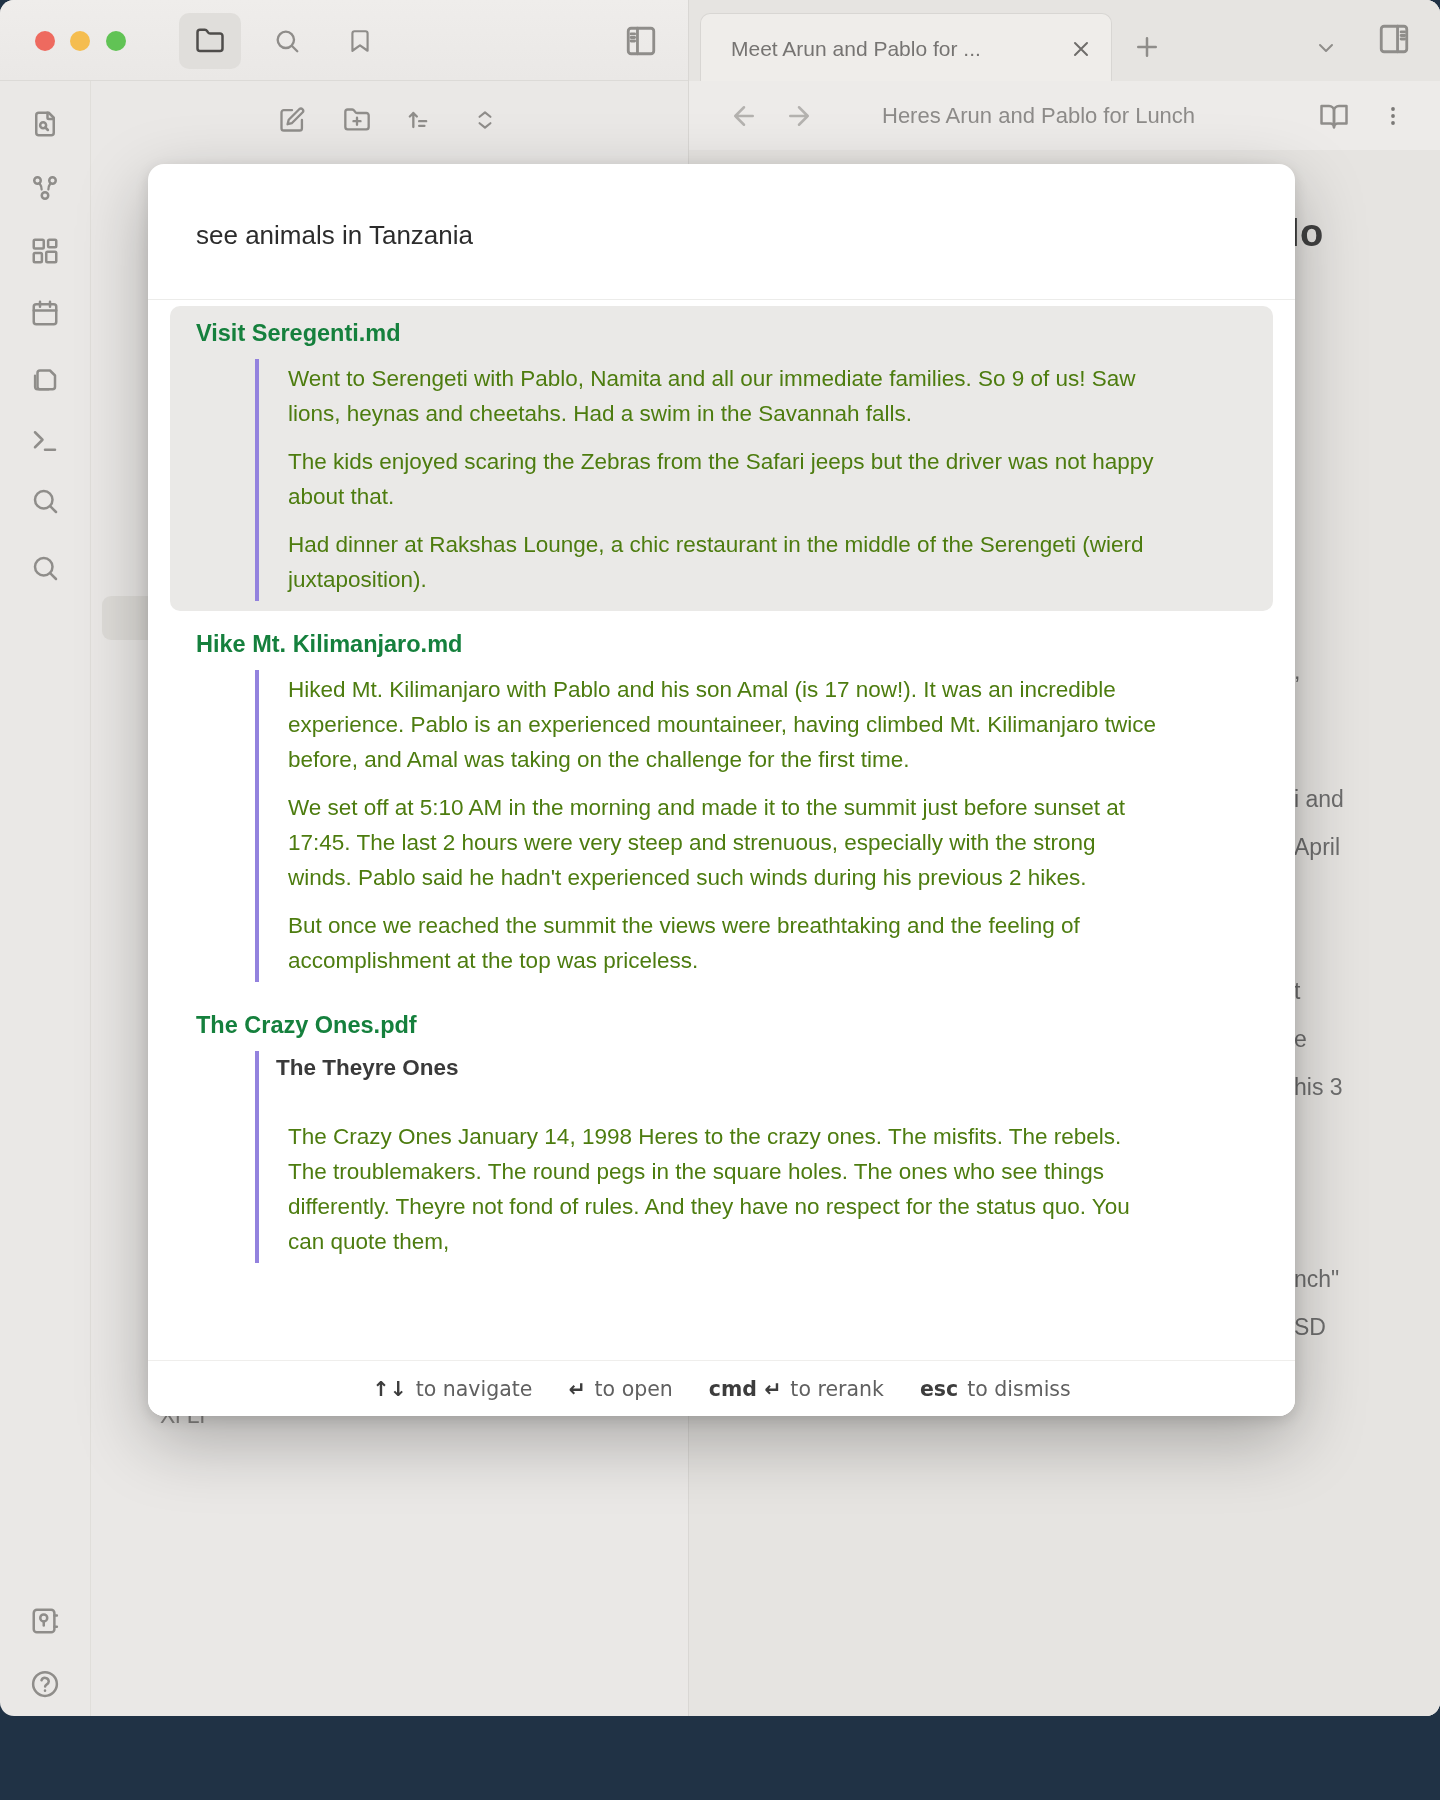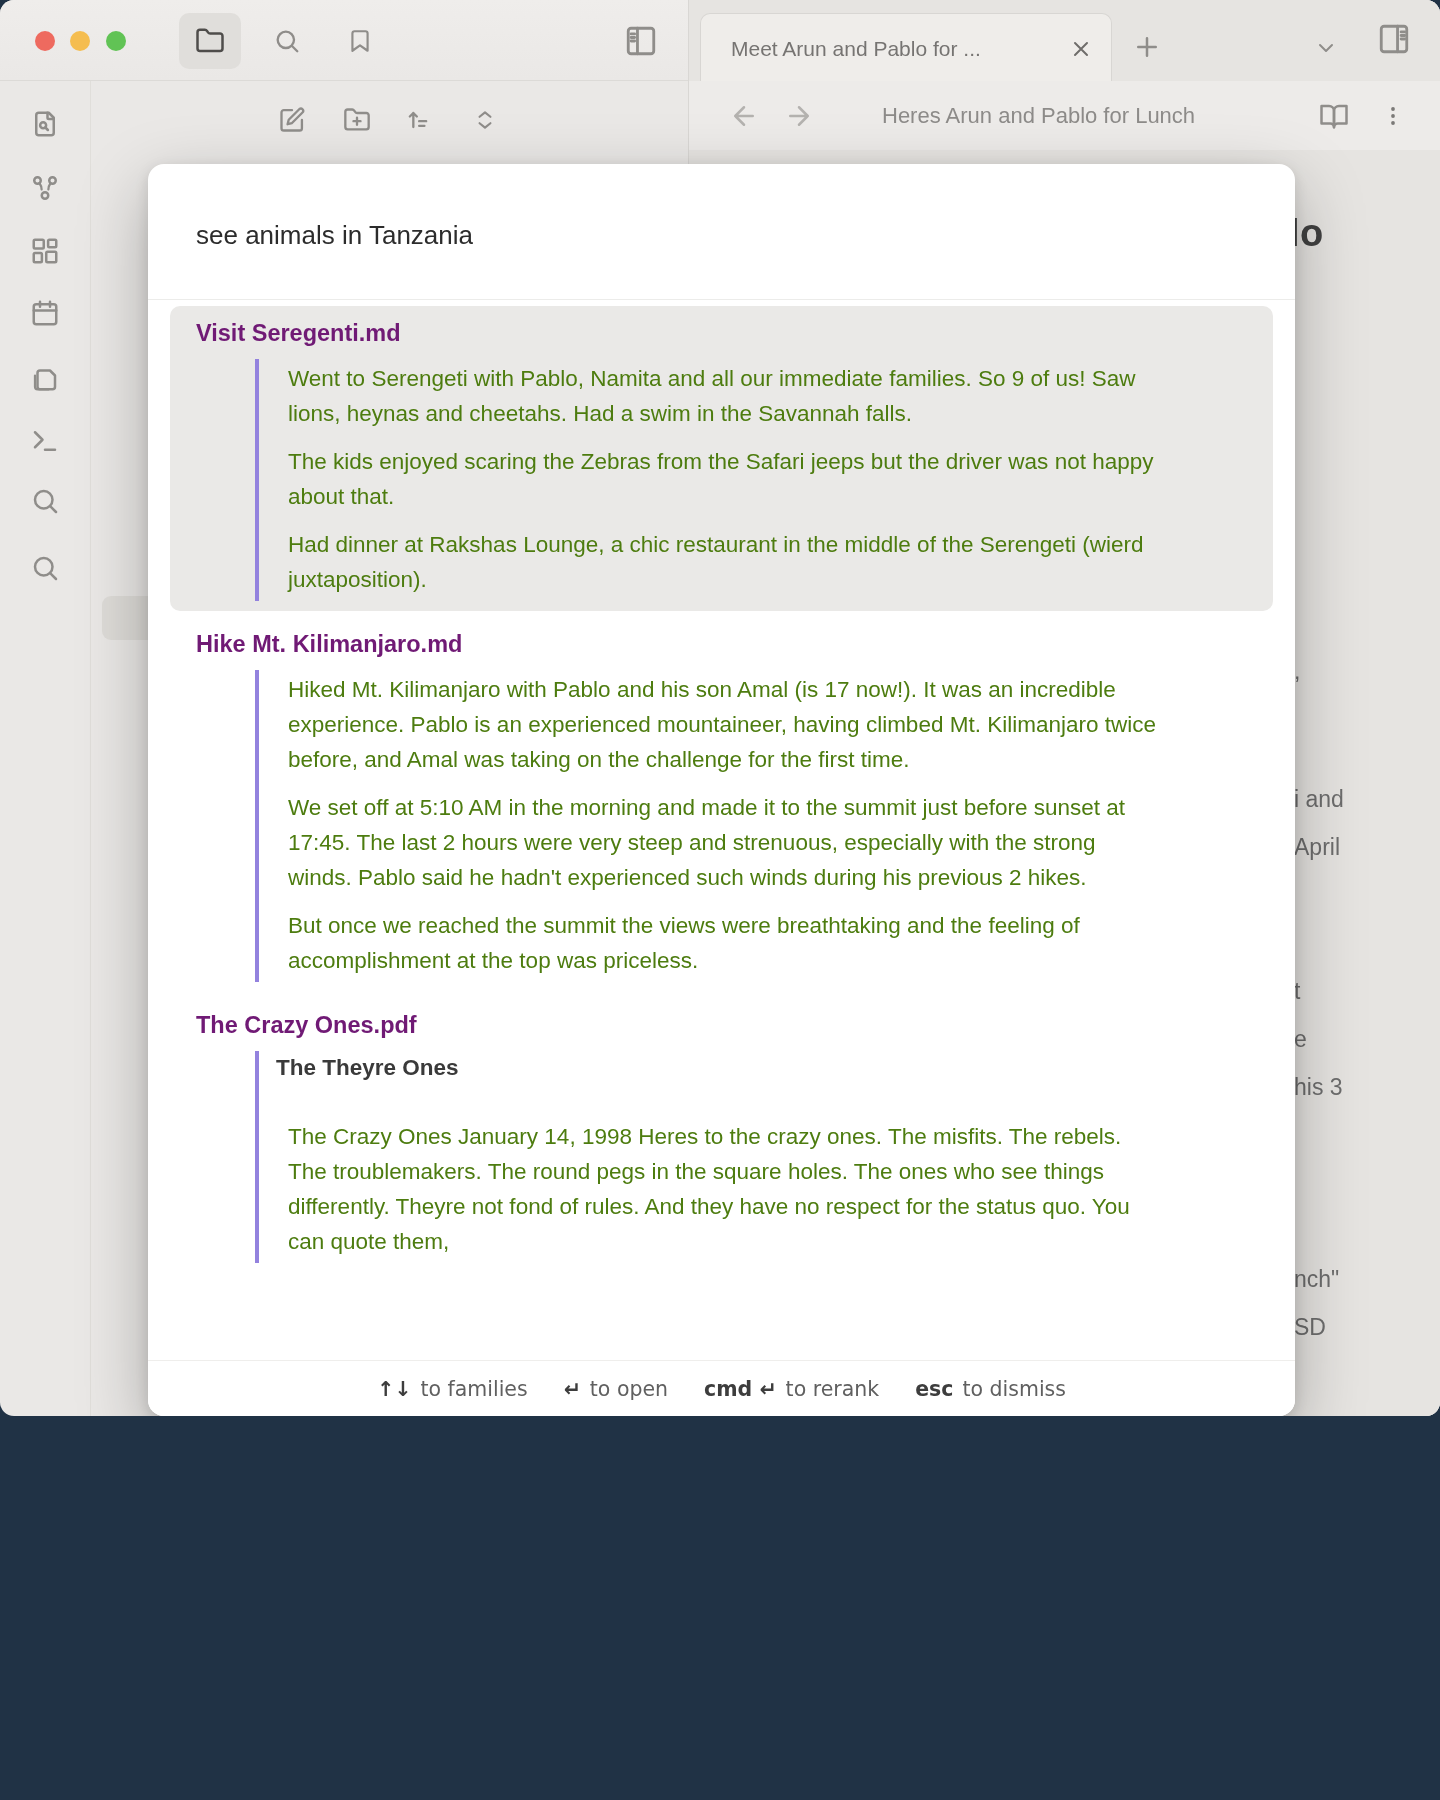--- a/index.html
+++ b/index.html
@@ -4,21 +4,21 @@
 <style>
   html,body{margin:0;padding:0;}
   body{
     width:1440px;height:1800px;
     background:#203245;
     font-family:"Liberation Sans","DejaVu Sans",sans-serif;
     overflow:hidden;
     -webkit-font-smoothing:antialiased;
   }
   #window{
-    position:relative;width:1440px;height:1416px;
+    position:relative;width:1440px;height:1716px;
     background:#eae8e6;border-radius:14px;overflow:hidden;
   }
   svg.ic{display:block;stroke:#8f8d8a;fill:none;stroke-width:2;stroke-linecap:round;stroke-linejoin:round;}
 
   
   #titlebar{position:absolute;left:0;top:0;width:688px;height:80px;background:linear-gradient(#efedeb,#eae8e6);}
   #div-h-left{position:absolute;left:0;top:80px;width:688px;height:1px;background:#dcdad7;}
   #div-v-ribbon{position:absolute;left:90px;top:81px;width:1px;height:1719px;background:#e0deda;}
   #div-v-pane{position:absolute;left:688px;top:0;width:1px;height:1800px;background:#d9d7d4;}
   #rightpane{position:absolute;left:689px;top:0;width:751px;height:1800px;background:#ebe9e7;}
@@ -90,21 +90,21 @@
     box-shadow:0 24px 70px rgba(0,0,0,.28),0 4px 14px rgba(0,0,0,.12);
   }
   #modal-input-row{position:absolute;left:0;top:6px;right:0;height:129px;border-bottom:1px solid #ececea;border-radius:16px 16px 0 0;}
   #modal-input{
     position:absolute;left:48px;top:30px;width:1000px;height:70px;
     border:none;outline:none;font-family:inherit;font-size:26px;color:#2c2c2c;background:transparent;padding:0;
   }
   #modal-results{position:absolute;left:0;top:130px;right:0;bottom:55px;overflow:hidden;padding:12px 22px 0 22px;}
   .result{padding:12px 26px 10px 26px;border-radius:10px;margin-bottom:6px;}
   .result.selected{background:#eae9e7;}
-  .r-title{font-size:23.5px;font-weight:700;color:#701a75;margin:2px 0 12px 0;}
+  .r-title{font-size:23.5px;font-weight:700;color:#15803d;margin:2px 0 12px 0;}
   .quote{margin-left:59px;border-left:4px solid #9382de;padding:2px 0 2px 17px;max-width:886px;}
   .quote p{margin:0 0 13px 12px;font-size:22.5px;line-height:35px;color:#4d7c0f;}
   .quote p:last-child{margin-bottom:2px;}
   .q-head{font-size:22.5px;font-weight:700;color:#3a3a3a;margin:2px 0 38px 0;}
   #modal-footer{
     position:absolute;left:0;bottom:0;right:0;height:55px;border-top:1px solid #efeeec;
     display:flex;align-items:center;justify-content:center;gap:36px;
     font-family:"DejaVu Sans","Liberation Sans",sans-serif;font-size:20.5px;color:#606060;
     border-radius:0 0 16px 16px;background:#fff;
   }
@@ -360,21 +360,21 @@
         <div class="r-title">The Crazy Ones.pdf</div>
         <div class="quote">
           <div class="q-head">The Theyre Ones</div>
           <p>The Crazy Ones January 14, 1998 Heres to the crazy ones. The misfits. The rebels. The troublemakers. The round pegs in the square holes. The ones who see things differently. Theyre not fond of rules. And they have no respect for the status quo. You can quote them,</p>
         </div>
       </div>
 
     </div>
 
     <div id="modal-footer">
-      <span class="hint"><span class="k">↑↓</span><span>to families</span></span>
+      <span class="hint"><span class="k">↑↓</span><span>to navigate</span></span>
       <span class="hint"><span class="k">↵</span><span>to open</span></span>
       <span class="hint"><span class="k">cmd ↵</span><span>to rerank</span></span>
       <span class="hint"><span class="k">esc</span><span>to dismiss</span></span>
     </div>
   </div>
 
 
 </div>
 
 </body></html>

